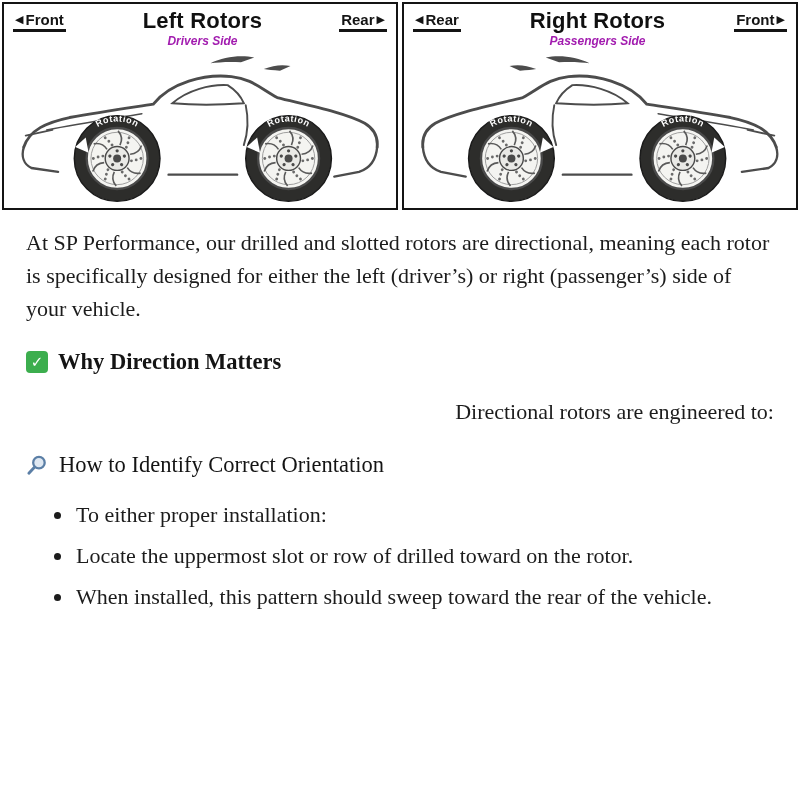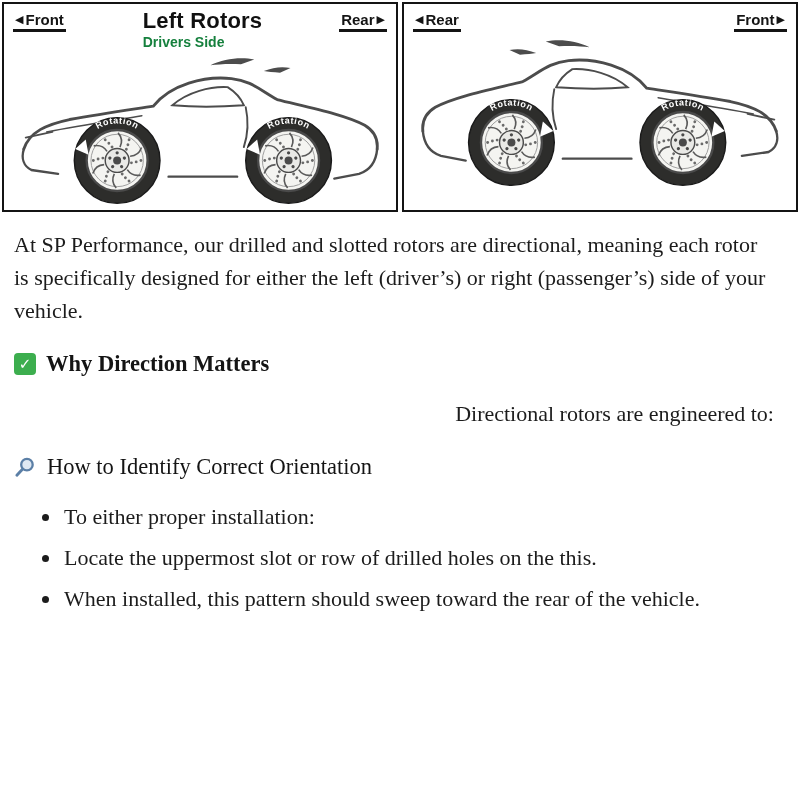--- a/index.html
+++ b/index.html
@@ -17,31 +17,31 @@
     padding:5px 9px 0 9px;
     font-family:"Liberation Sans", sans-serif;
   }
   .dir {
     display:inline-flex; align-items:center; gap:2px;
     font-weight:bold; font-size:15px; color:#141414;
     border-bottom:3px solid #141414; padding:0 2px 1px 2px;
     margin-top:2px;
   }
   .tri { font-size:11px; line-height:1; font-family:"DejaVu Sans", sans-serif; }
-  .panel-title-block { margin-top:-1px; }
+  .panel-title-block { text-align:center; margin-top:-1px; }
   .panel-title { font-size:22px; font-weight:bold; letter-spacing:.2px; color:#101010; }
-  .panel-subtitle { font-size:14px; font-weight:bold; color:#15803d; }
+  .panel-subtitle { font-size:12px; font-weight:bold; font-style:italic; color:#a21caf; }
   .car-svg { display:block; width:100%; height:160px; }
   .rotation-text {
     font-family:"Liberation Sans", sans-serif;
     font-size:9.5px; font-weight:bold; fill:#ffffff;
     text-anchor:middle; letter-spacing:.6px;
   }
   
-  .content { padding:16px 26px 6px 14px; }
+  .content { padding:16px 26px 6px 26px; }
   .intro { font-size:22px; line-height:1.5; margin-bottom:20px; }
   .sec-heading {
     display:flex; align-items:center; gap:10px;
     font-size:22.5px; margin:24px 0 20px 0; color:#141414;
   }
   .sec-heading.bold { font-weight:bold; }
   .lead { font-size:22px; line-height:1.5; margin-bottom:14px;text-align:right; }
   ul.bullets { margin:0 0 8px 0; padding-left:48px; }
   ul.bullets li { font-size:22px; line-height:1.5; margin-bottom:8px; padding-left:2px; }
   
@@ -162,20 +162,24 @@
       </g>
     </svg>
   </div>
 
   <div class="panel">
     <div class="panel-header">
       <span class="dir">
           <span class="tri">◀</span>
           <span>Rear</span>
         </span>
+      <div class="panel-title-block">
+        <div class="panel-title">Right Rotors</div>
+        <div class="panel-subtitle">Passengers Side</div>
+      </div>
       <span class="dir">
           <span>Front</span>
           <span class="tri">▶</span>
         </span>
     </div>
     <svg class="car-svg" viewBox="0 0 390 168">
       <g transform="translate(390,0) scale(-1,1)">
         <use href="#carbody"></use>
       </g>
       <g transform="translate(102,116)">
@@ -207,17 +211,17 @@
   <div class="sec-heading">
     <svg class="mag-icon" viewBox="0 0 24 24">
       <circle cx="13.5" cy="9" r="6" fill="#dfe8f2" stroke="#5b7fa6" stroke-width="2.4"></circle>
       <line x1="8.8" y1="13.8" x2="3" y2="20" stroke="#5b7fa6" stroke-width="3" stroke-linecap="round"></line>
     </svg>
     <span>How to Identify Correct Orientation</span>
   </div>
 
   <ul class="bullets">
     <li>To either proper installation:</li>
-    <li>Locate the uppermost slot or row of drilled holes on the this.</li>
+    <li>Locate the uppermost slot or row of drilled toward on the rotor.</li>
     <li>When installed, this pattern should sweep toward the rear of the vehicle.</li>
   </ul>
 
 </div>
 
 </body></html>

